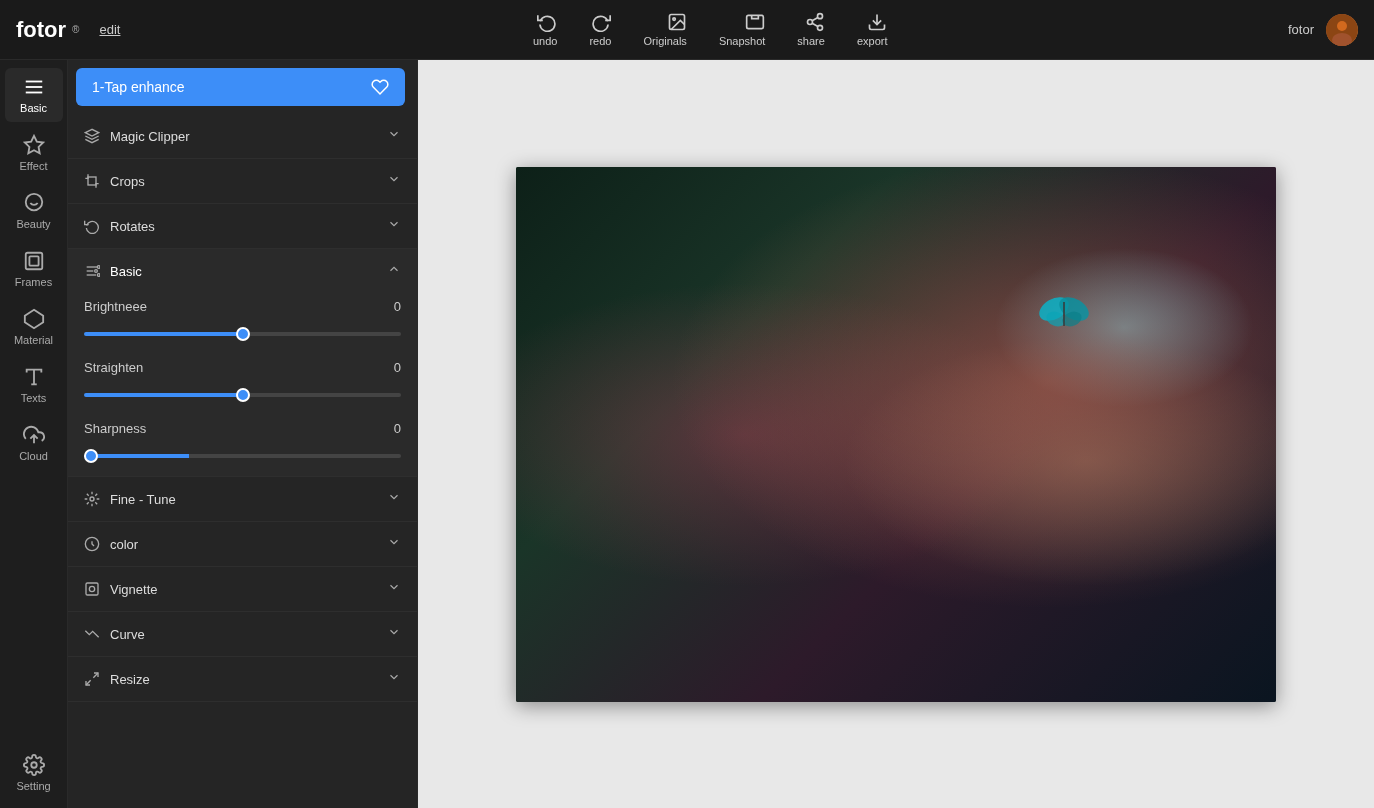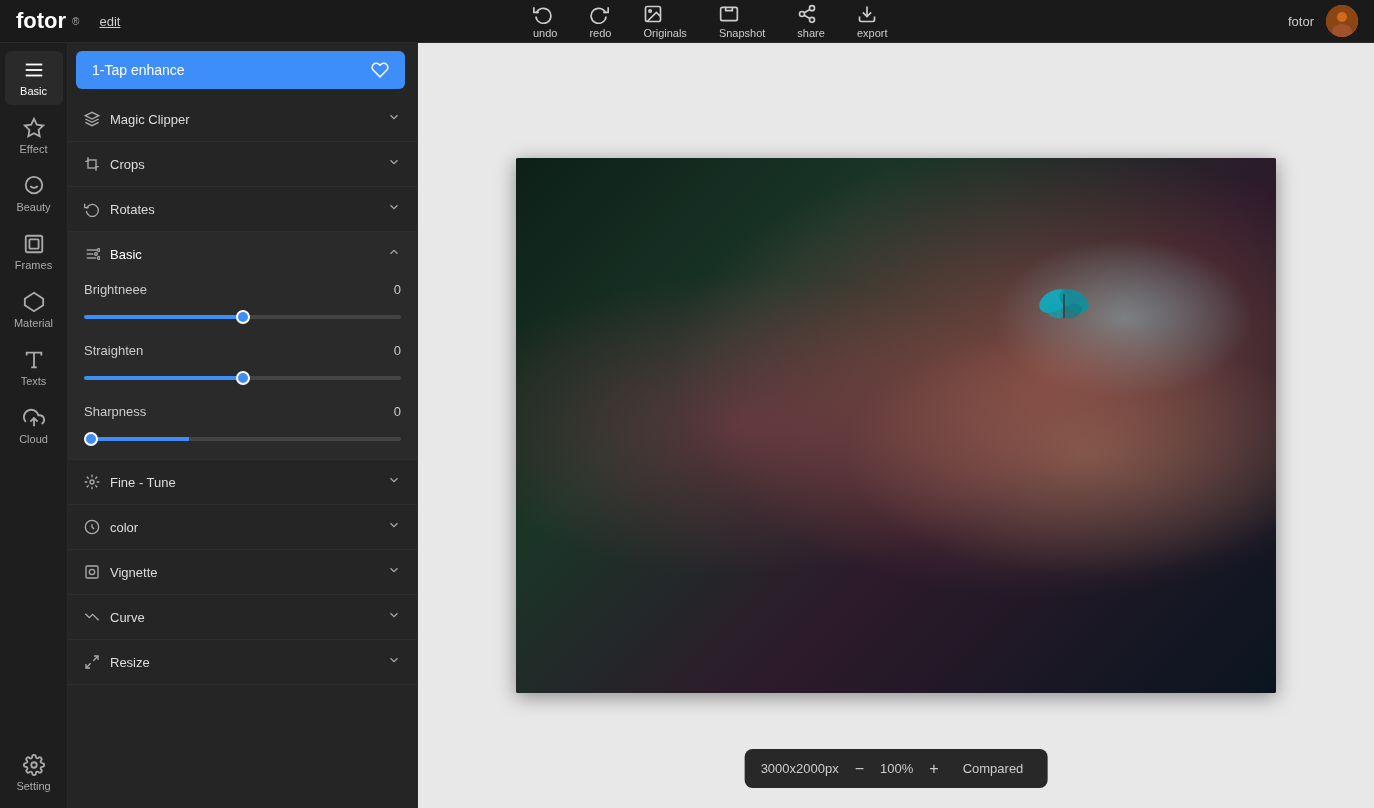--- a/index.html
+++ b/index.html
@@ -1,21 +1,21 @@
 <!DOCTYPE html>
 <html><head>
   <meta charset="utf-8">
   <style>
     * { box-sizing: border-box; margin: 0; padding: 0; }
     body { font-family: -apple-system, BlinkMacSystemFont, 'Segoe UI', sans-serif; background: #1a1a1a; color: #fff; display: flex; flex-direction: column; height: 808px; overflow: hidden; }
 
     
     .header {
       background: #1a1a1a;
-      height: 43px;
+      height: 60px;
       display: flex;
       align-items: center;
       padding: 0 16px;
       border-bottom: 1px solid #2a2a2a;
       flex-shrink: 0;
     }
     .header-logo {
       display: flex;
       align-items: center;
       gap: 6px;
@@ -45,21 +45,21 @@
     .header-center {
       flex: 1;
       display: flex;
       align-items: center;
       justify-content: center;
       gap: 32px;
     }
     .header-action {
       display: flex;
       flex-direction: column;
-      align-items: flex-start;
+      align-items: flex-end;
       gap: 3px;
       cursor: pointer;
       color: #ccc;
       font-size: 11px;
     }
     .header-action svg { width: 20px; height: 20px; }
     .header-right {
       display: flex;
       align-items: center;
       gap: 12px;
@@ -617,24 +617,15 @@
 
       <svg style="position:absolute;top:22%;right:24%;width:60px;height:60px;opacity:0.9" viewBox="0 0 60 60">
         <ellipse cx="20" cy="25" rx="16" ry="10" fill="#00bcd4" opacity="0.85" transform="rotate(-30 20 25)"></ellipse>
         <ellipse cx="40" cy="25" rx="16" ry="10" fill="#0097a7" opacity="0.85" transform="rotate(30 40 25)"></ellipse>
         <ellipse cx="22" cy="35" rx="10" ry="7" fill="#00acc1" opacity="0.7" transform="rotate(20 22 35)"></ellipse>
         <ellipse cx="38" cy="35" rx="10" ry="7" fill="#00838f" opacity="0.7" transform="rotate(-20 38 35)"></ellipse>
         <line x1="30" y1="18" x2="30" y2="42" stroke="#333" stroke-width="1.5"></line>
       </svg>
     </div>
 
-    <div class="bottom-bar">
-      <span>3000x2000px</span>
-      <button class="zoom-btn">−</button>
-      <span>100%</span>
-      <button class="zoom-btn">+</button>
-      <button class="compare-btn">
-        <span>Compared</span>
-      </button>
-    </div>
   </div>
 
 </div>
 
 </body></html>

